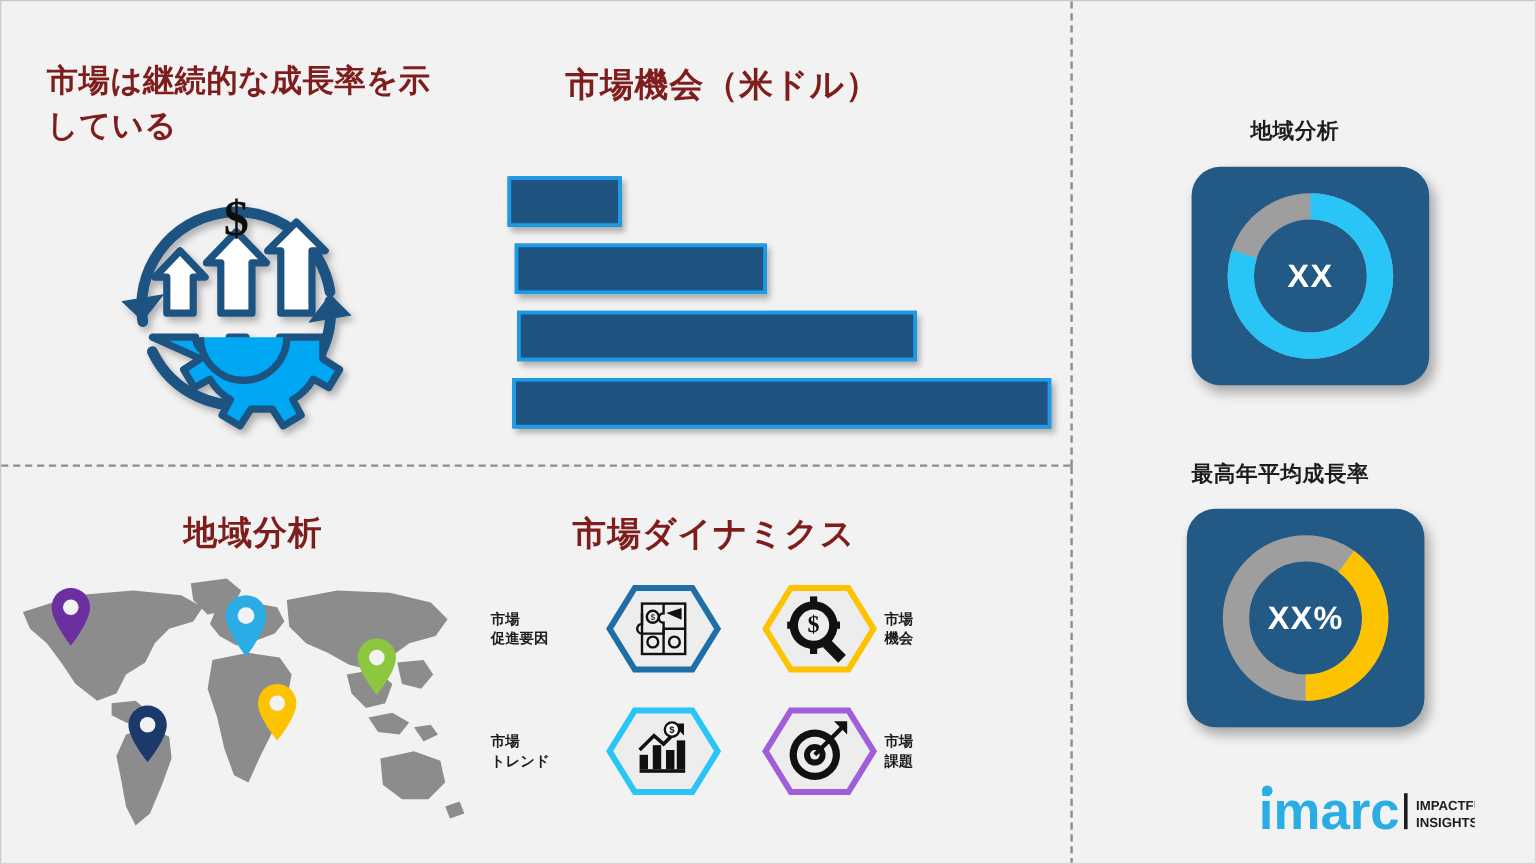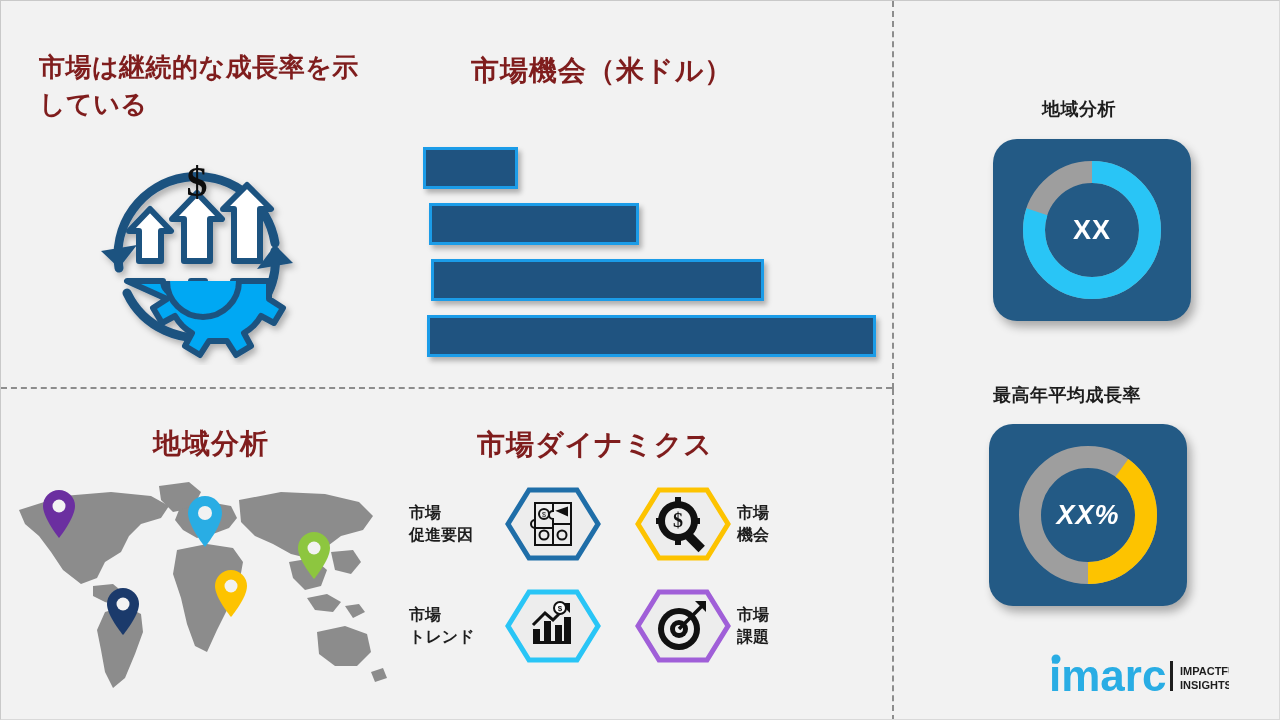--- a/index.html
+++ b/index.html
@@ -64,39 +64,39 @@
   .bar.b2{left:10px;top:112px;}
   .bar.b3{left:6px;top:168px;}
 
   
   .donut-card{
     position:absolute;width:198px;height:182px;border-radius:24px;
     background:#235a85;
     box-shadow:4px 6px 10px rgba(0,0,0,.3);
   }
   #donut-card-1{left:992px;top:138px;}
-  #donut-card-2{left:988px;top:423px;font-style:italic;}
+  #donut-card-2{left:988px;top:423px;}
   .donut-svg{position:absolute;left:19px;top:11px;}
   .donut-label{
     position:absolute;left:0;top:0;width:198px;height:182px;
     display:flex;align-items:center;justify-content:center;
     color:#ffffff;font-weight:bold;font-size:27px;letter-spacing:1px;
     pointer-events:none;
   }
 
   
   #world-map{position:absolute;left:0px;top:465px;width:400px;height:230px;}
 
   
   .hex-row{position:absolute;display:flex;align-items:center;}
   #hex-row-1{left:408px;top:486px;}
   #hex-row-2{left:408px;top:588px;}
   .hex-cell{display:flex;align-items:center;}
   .hex-label{
-    font-size:16px;font-weight:bold;color:#1d1d1d;line-height:1.35;
+    font-size:12px;font-weight:bold;color:#1d1d1d;line-height:1.35;
     white-space:pre-line;
   }
   .hex-label.left{text-align:left;width:90px;margin-right:6px;}
   .hex-label.right{text-align:left;width:86px;margin-left:6px;}
   .hex-wrap{position:relative;width:96px;height:74px;flex:none;}
   .hex-wrap svg{position:absolute;left:0;top:0;}
   .gap{width:34px;}
 
   
   #logo{position:absolute;left:1048px;top:648px;width:180px;height:56px;text-align:center;}

